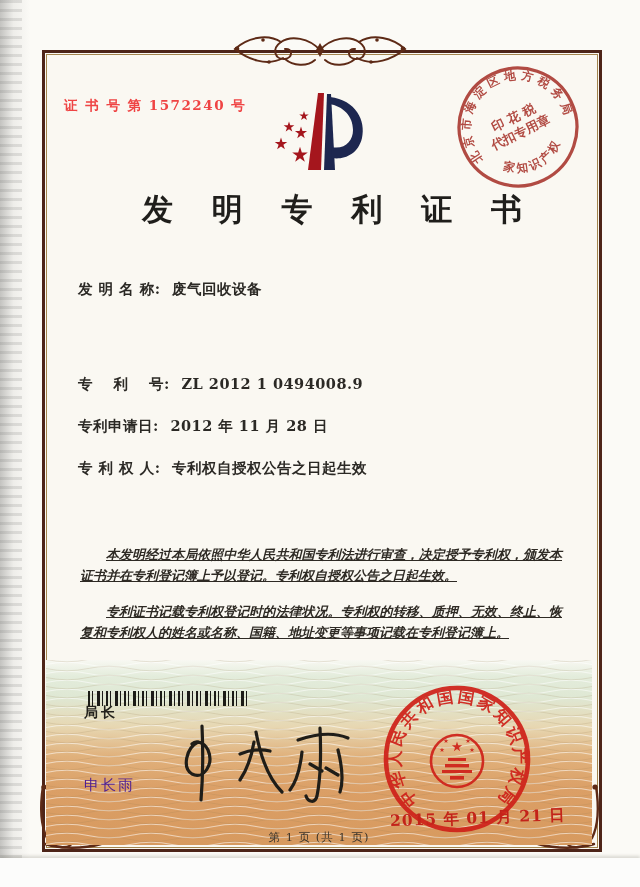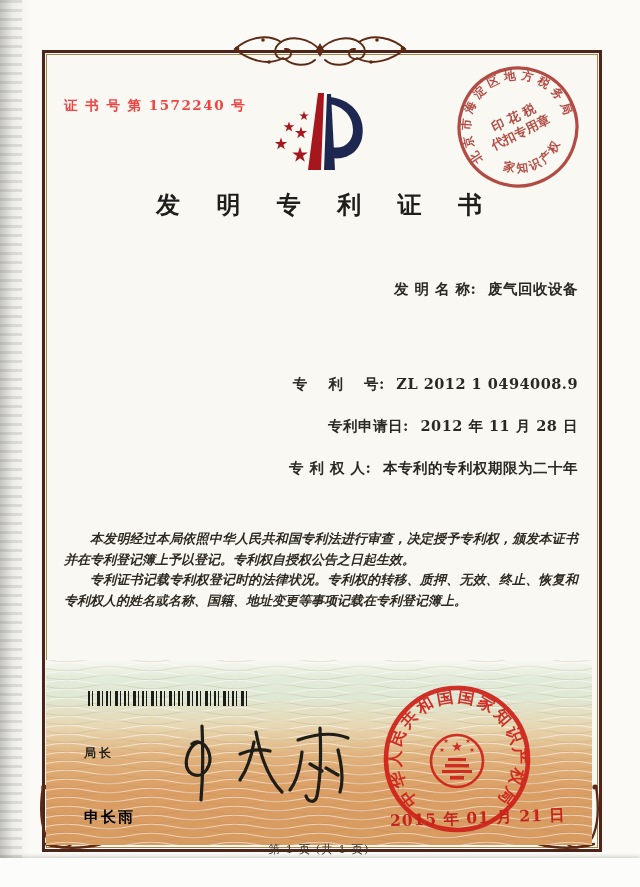--- a/index.html
+++ b/index.html
@@ -13,49 +13,49 @@
   .scan-streaks{left:0;top:0;width:22px;height:100%;opacity:.5;
     background:repeating-linear-gradient(to bottom, rgba(110,110,108,.35) 0 3px, rgba(255,255,255,0) 3px 9px);}
   .scan-bottom{left:0;top:858px;width:100%;height:29px;background:#fcfcfb;box-shadow:0 -2px 3px rgba(120,115,105,.25);}
 
   
   .frame{left:42px;top:50px;width:554px;height:796px;border:3px solid #4d2418;background:#faf8f2;}
   .frame-inner{position:absolute;inset:1px;border:1px solid #a3854e;}
 
   .cert-no{left:64px;top:97px;font-size:13.5px;letter-spacing:1.5px;color:#ef4444;font-weight:600;}
 
-  .title{left:42px;top:189px;width:554px;text-align:center;font-size:24px;font-weight:700;
-    letter-spacing:14px;text-indent:14px;color:#1f1e1b;}
-
-  .field{left:78px;width:500px;font-size:14.5px;font-weight:600;color:#2b2925;letter-spacing:.5px;white-space:nowrap;text-align:right;}
+  .title{left:42px;top:189px;width:554px;text-align:center;font-size:31px;font-weight:700;
+    letter-spacing:14px;text-indent:14px;color:#1f1e1b;padding-left:13px;}
+
+  .field{left:78px;width:500px;font-size:14.5px;font-weight:600;color:#2b2925;letter-spacing:.5px;white-space:nowrap;}
   .field .lbl{margin-right:6px;}
   .f1{top:280px}.f2{top:328px}.f3{top:375px}.f4{top:417px}.f5{top:459px}.f6{top:502px}
 
   .body-text{left:64px;top:529px;width:514px;font-size:13px;line-height:20.5px;color:#2e2a24;
     text-align:justify;font-style:italic;font-weight:600;}
-  .body-text p{margin:0;text-indent:2em;}
+  .body-text p{margin:16px;text-indent:2em;text-decoration:underline;}
 
   
   .band{left:46px;top:660px;width:546px;height:185px;
     background:linear-gradient(to bottom,#f8f8f2 0%,#e3ecdb 9%,#dfe8d4 20%,#e7d7b2 36%,#e0b17c 52%,#db9f66 70%,#d79a5f 100%);}
   .band svg{position:absolute;inset:0;}
 
   .barcode{left:88px;top:691px;width:162px;height:15px;
     background:repeating-linear-gradient(90deg,#1c1c18 0 2px,rgba(0,0,0,0) 2px 4px,#1c1c18 4px 5px,rgba(0,0,0,0) 5px 9px,#1c1c18 9px 12px,rgba(0,0,0,0) 12px 14px,#1c1c18 14px 15px,rgba(0,0,0,0) 15px 18px);}
 
-  .director-title{left:84px;top:745px;font-size:12px;font-weight:700;color:#24221d;letter-spacing:3px;}
-  .director-name{left:84px;top:808px;font-size:15px;font-weight:700;color:#000000;letter-spacing:2px;}
+  .director-title{left:84px;top:704px;font-size:14px;font-weight:700;color:#24221d;letter-spacing:3px;}
+  .director-name{left:84px;top:776px;font-size:15px;font-weight:400;color:#4c1d95;letter-spacing:2px;}
 
   .signature{left:168px;top:720px;width:195px;height:88px;}
 
   
   .seal{left:377px;top:679px;width:160px;height:160px;opacity:.93;}
   .seal-date{left:390px;top:808px;font-size:15.5px;font-weight:700;color:#c3231a;letter-spacing:1px;transform:rotate(-2deg);}
 
-  .footer{left:42px;top:830px;width:554px;text-align:center;font-size:11.5px;color:#3c352b;letter-spacing:1px;margin-top:12px;}
+  .footer{left:42px;top:830px;width:554px;text-align:center;font-size:11.5px;color:#3c352b;letter-spacing:1px;}
 
   
   .tax-stamp{left:451px;top:60px;width:134px;height:134px;transform:rotate(-26deg);opacity:.88;}
 
   .logo{left:252px;top:85px;width:140px;height:92px;}
   .top-ornament{left:223px;top:29px;width:194px;height:43px;}
   .flourish{width:74px;height:74px;top:780px;}
   .flourish-left{left:35px;}
   .flourish-right{left:530px;transform:scaleX(-1);}
 </style>
@@ -154,21 +154,21 @@
   <div class="abs field f3">
     <span class="lbl">专　 利　 号:</span>
     <span>ZL 2012 1 0494008.9</span>
   </div>
   <div class="abs field f4">
     <span class="lbl">专利申请日:</span>
     <span>2012 年 11 月 28 日</span>
   </div>
   <div class="abs field f5">
     <span class="lbl">专 利 权 人:</span>
-    <span>本专利的专利权期限为二十年</span>
+    <span>专利权自授权公告之日起生效</span>
   </div>
 
   <div class="abs body-text">
     <p>本发明经过本局依照中华人民共和国专利法进行审查，决定授予专利权，颁发本证书并在专利登记簿上予以登记。专利权自授权公告之日起生效。</p>
     <p>专利证书记载专利权登记时的法律状况。专利权的转移、质押、无效、终止、恢复和专利权人的姓名或名称、国籍、地址变更等事项记载在专利登记簿上。</p>
   </div>
 
   <div class="abs band">
     <svg width="546" height="185" viewBox="0 0 546 185">
       <defs>

